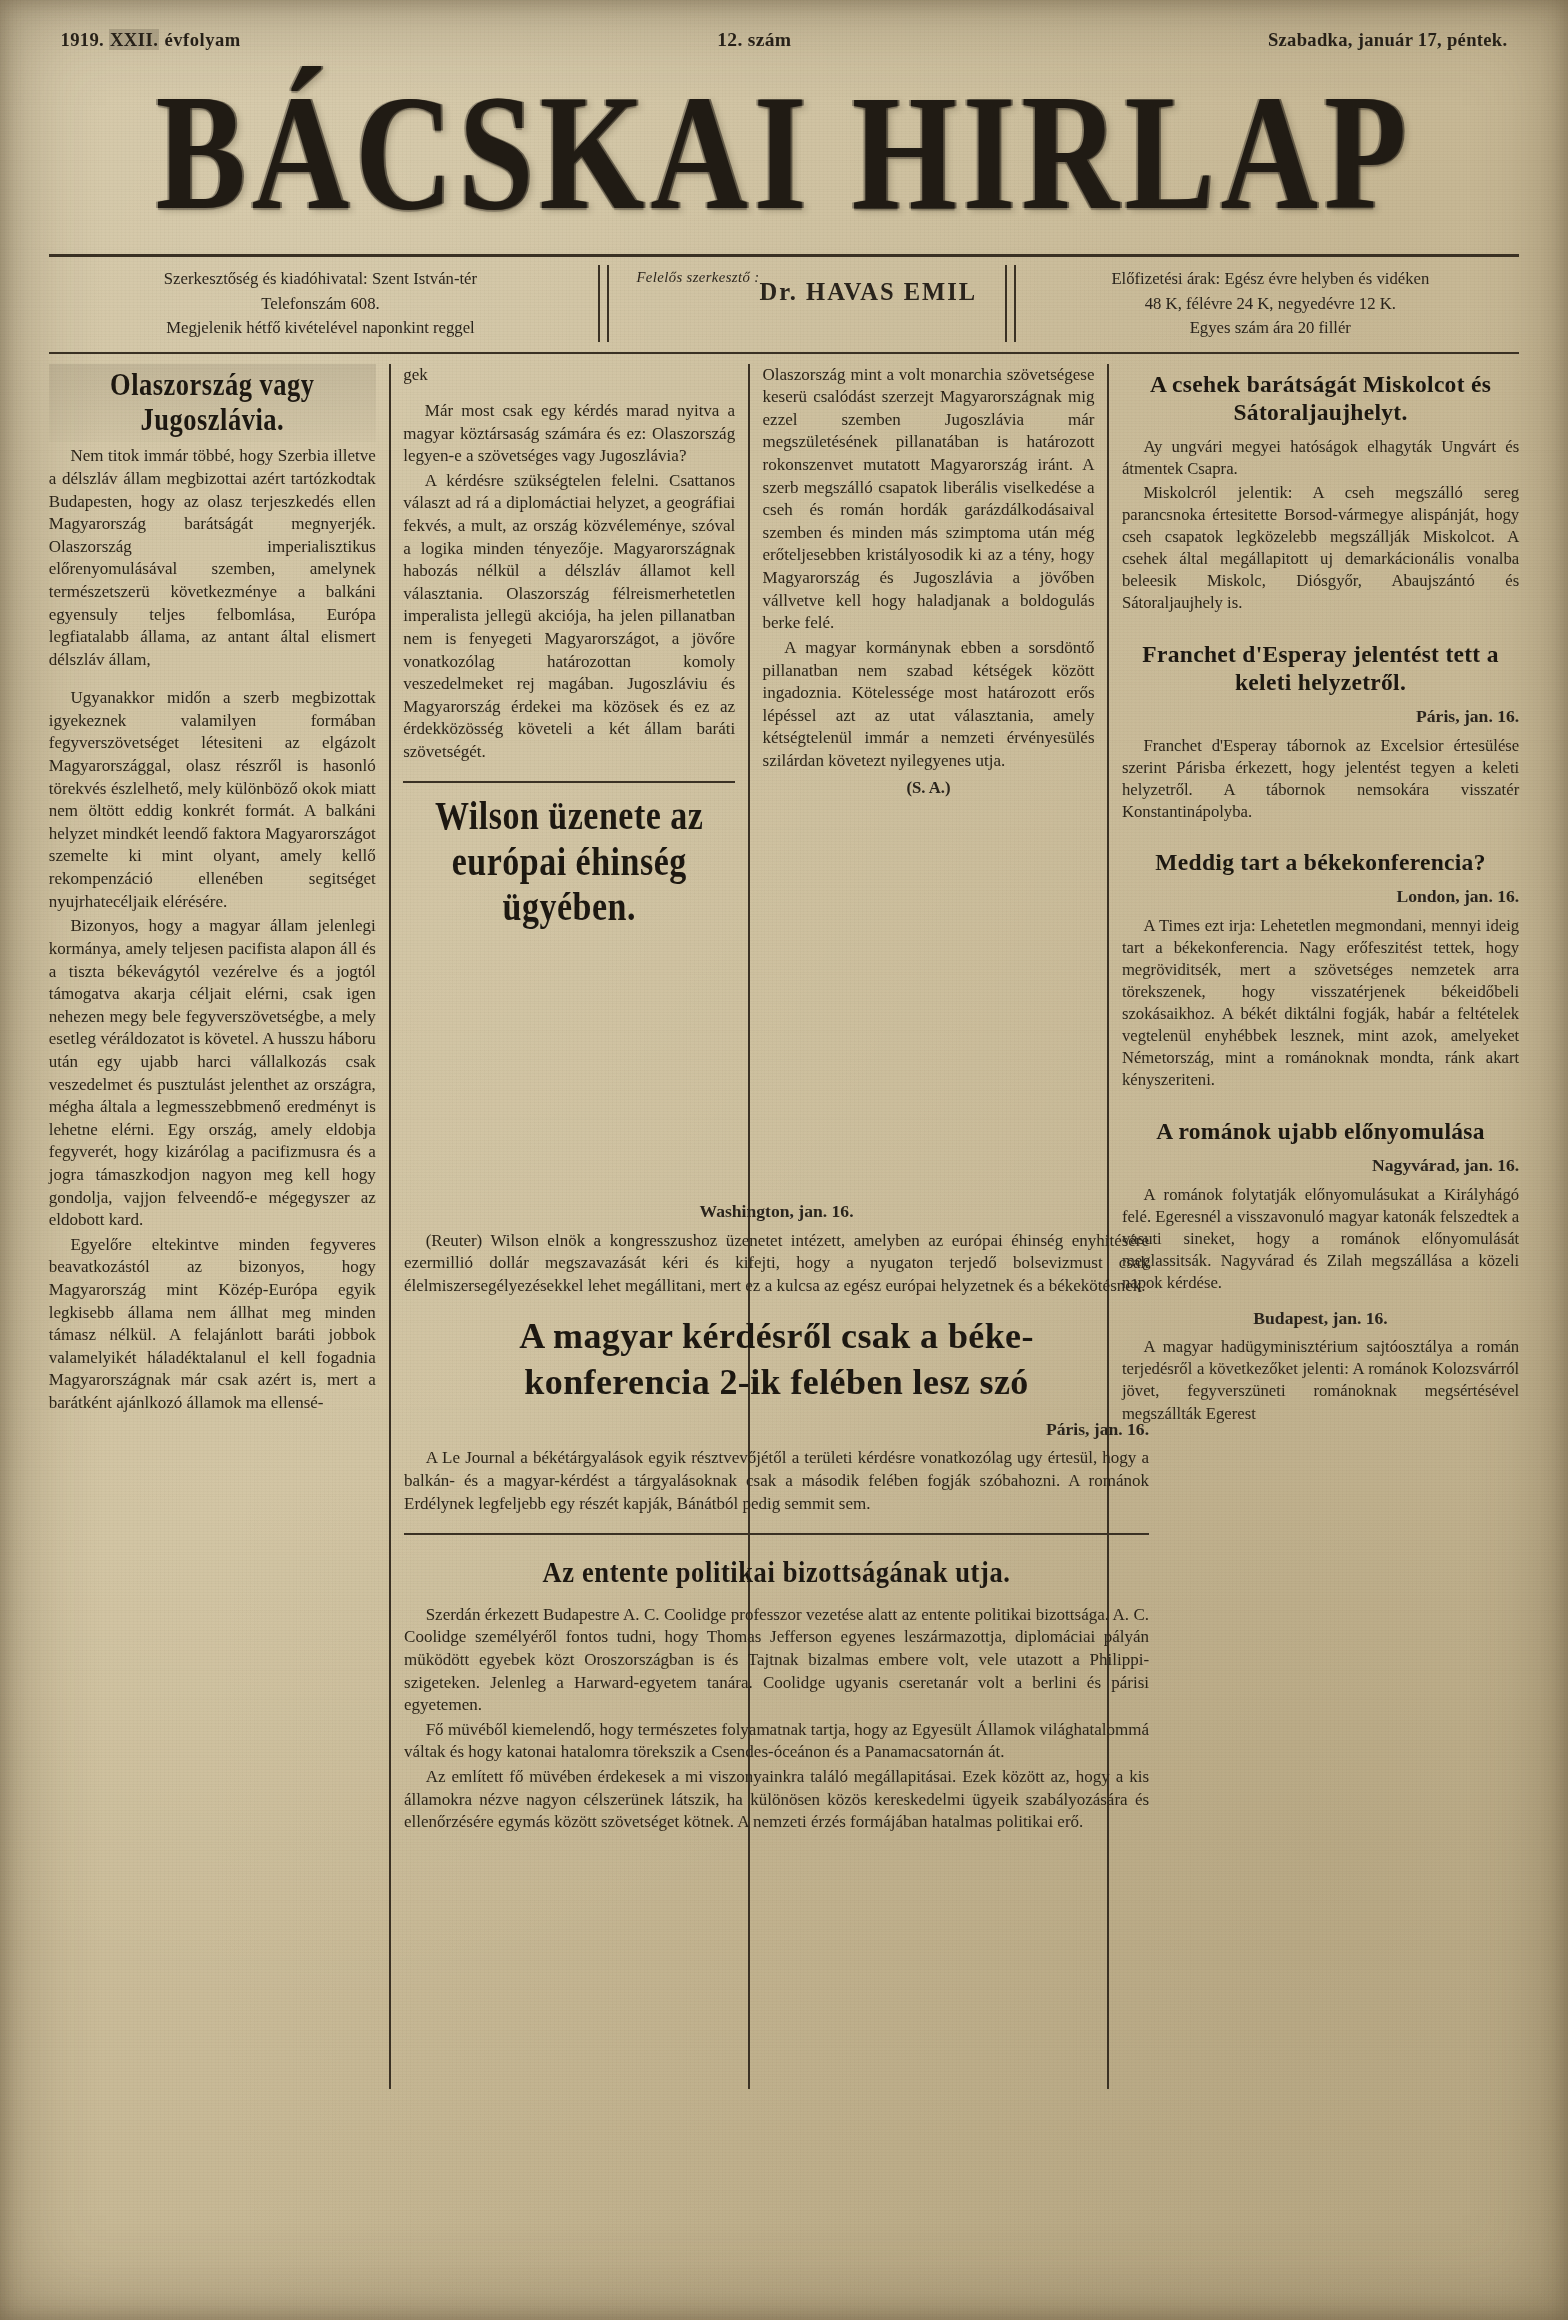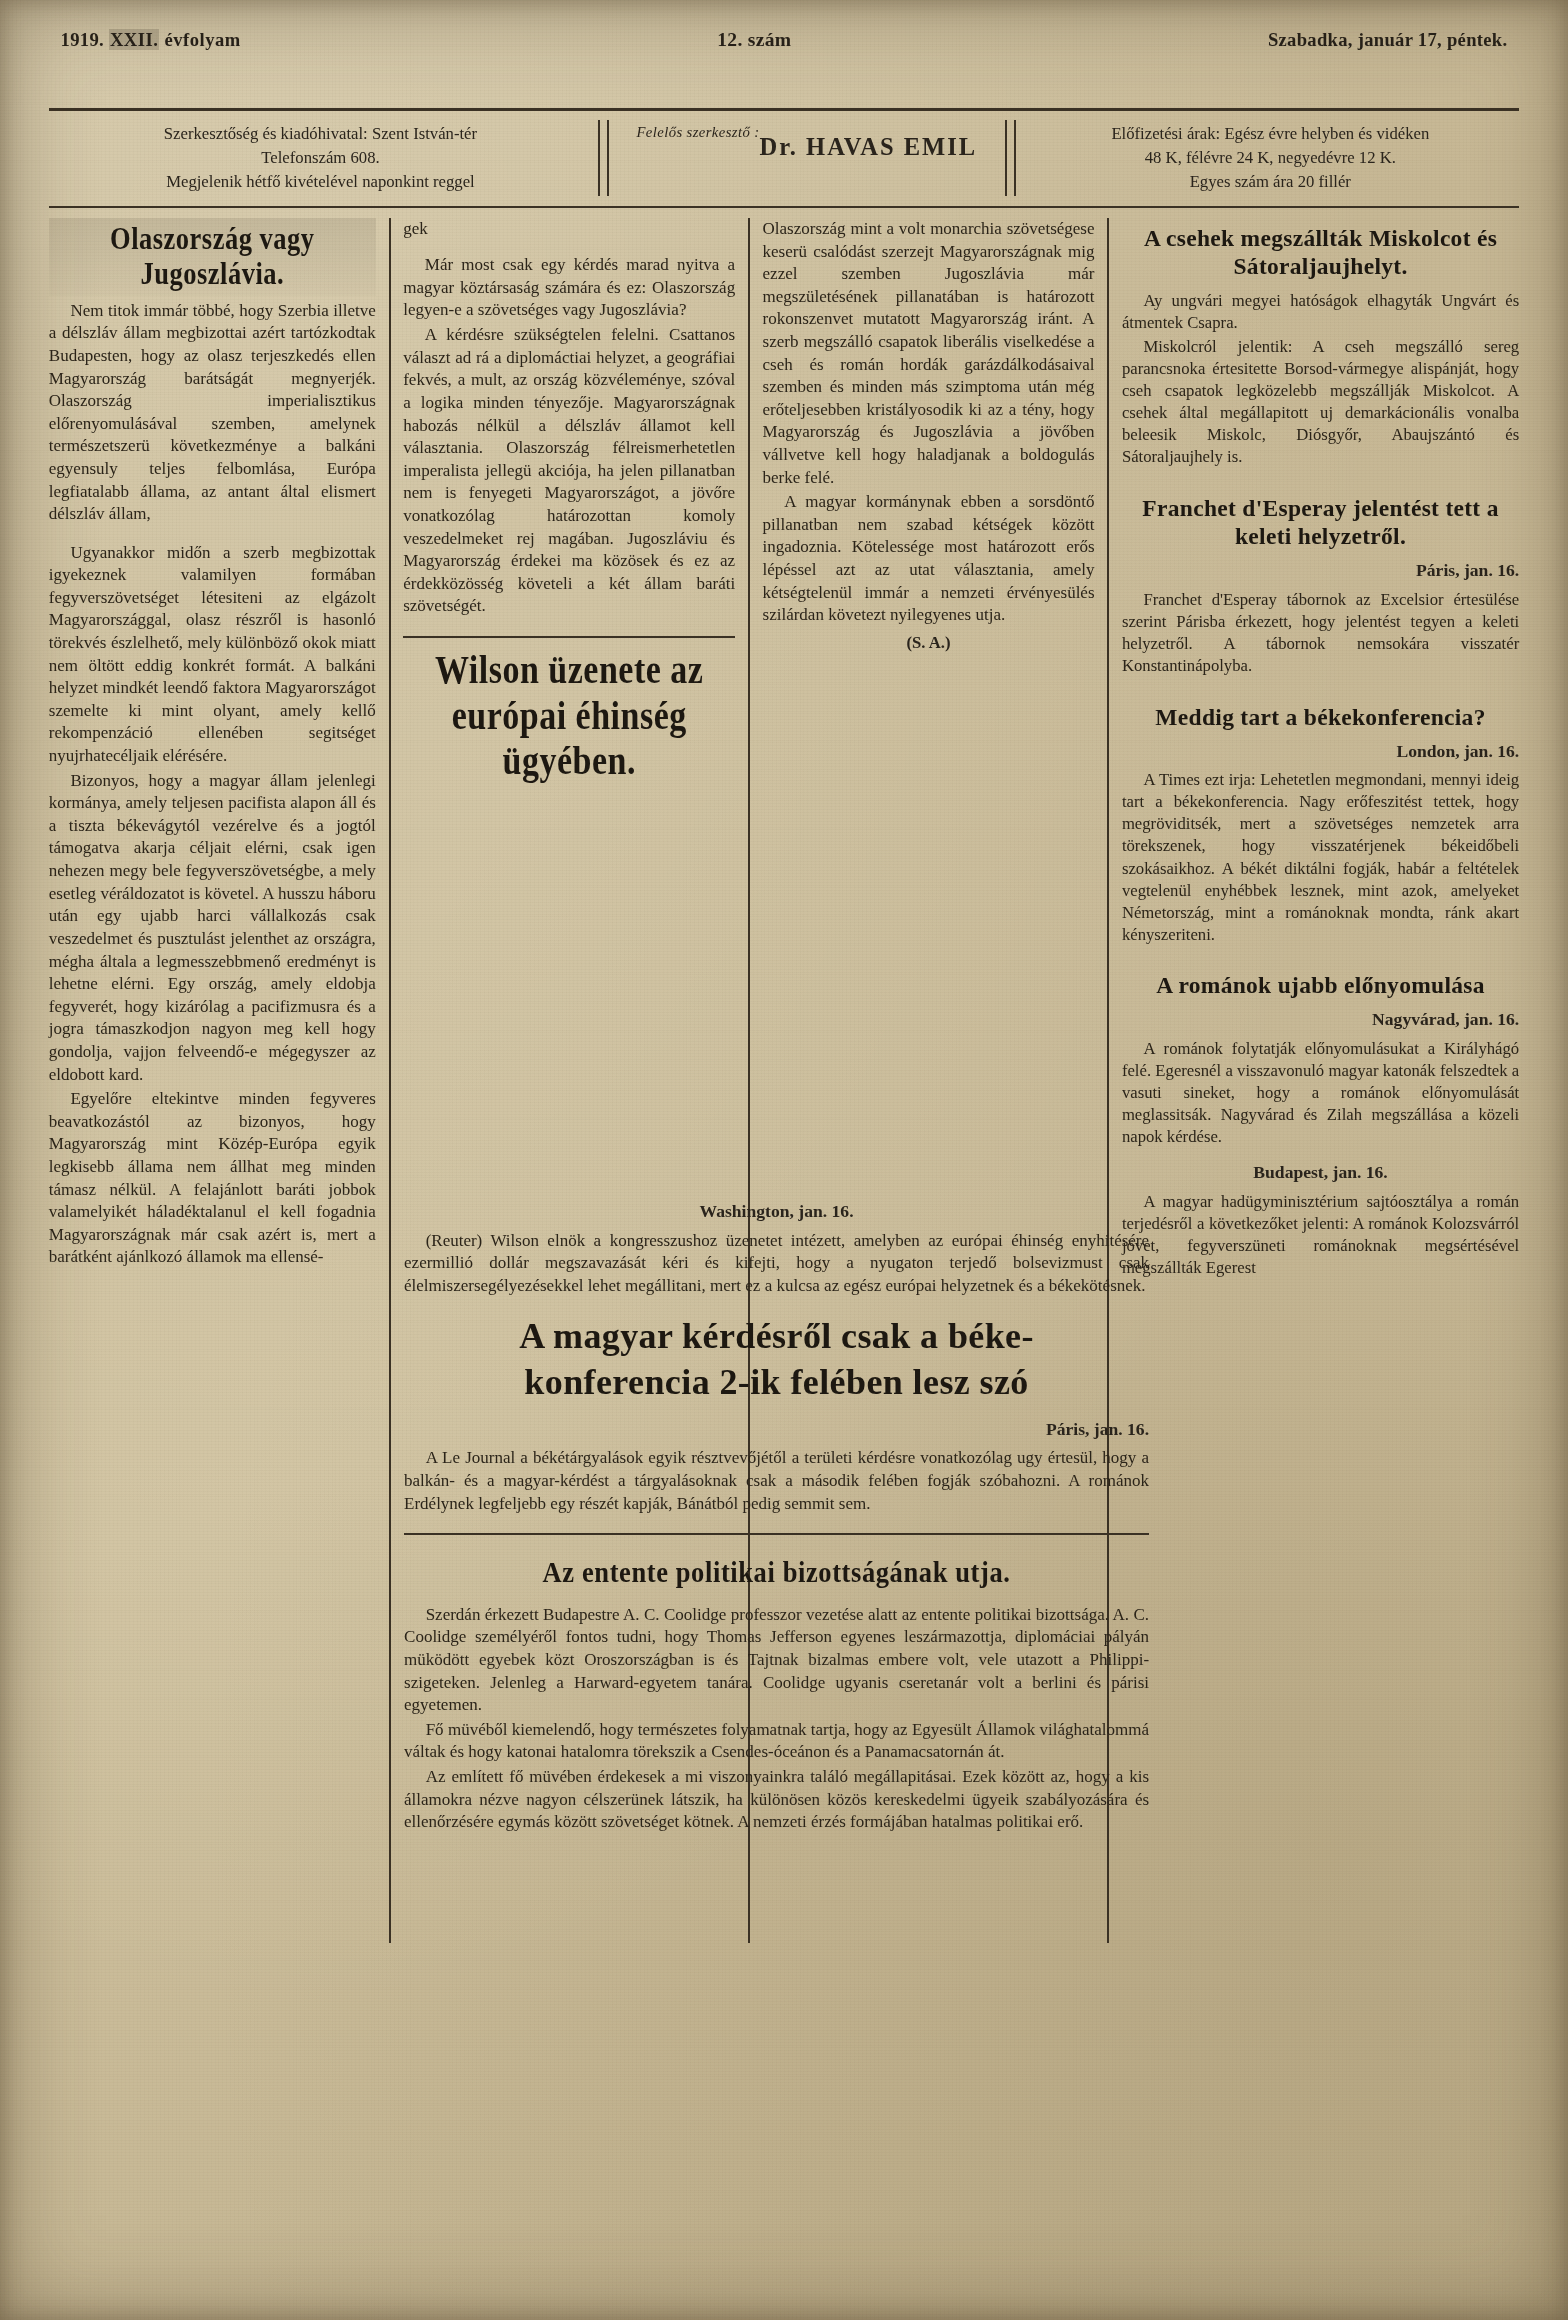--- a/index.html
+++ b/index.html
@@ -233,20 +233,23 @@
     <div class="top-line">
       <div>
         <span>1919.</span>
         <span class="vol"><span class="blur">XXII.</span>
         <span>évfolyam</span></span>
       </div>
       <div class="issue">12. szám</div>
       <div>Szabadka, január 17, péntek.</div>
     </div>
 
+    <div class="masthead">
+      <div class="masthead-title">BÁCSKAI HIRLAP</div>
+    </div>
 
     <div class="rule"></div>
 
     <div class="headbar">
       <div class="headbar-col left">
         <div>Szerkesztőség és kiadóhivatal: Szent István-tér</div>
         <div>Telefonszám 608.</div>
         <div>Megjelenik hétfő kivételével naponkint reggel</div>
       </div>
       <div class="divider-double"></div>
@@ -289,21 +292,21 @@
 
       <div class="col c3">
         <p class="noind">Olaszország mint a volt monarchia szövetségese keserü csalódást szerzejt Magyarországnak mig ezzel szemben Jugoszlávia már megszületésének pillanatában is határozott rokonszenvet mutatott Magyarország iránt. A szerb megszálló csapatok liberális viselkedése a cseh és román hordák garázdálkodásaival szemben és minden más szimptoma után még erőteljesebben kristályosodik ki az a tény, hogy Magyarország és Jugoszlávia a jövőben vállvetve kell hogy haladjanak a boldogulás berke felé.</p>
         <p>A magyar kormánynak ebben a sorsdöntő pillanatban nem szabad kétségek között ingadoznia. Kötelessége most határozott erős lépéssel azt az utat választania, amely kétségtelenül immár a nemzeti érvényesülés szilárdan követezt nyilegyenes utja.</p>
         <div class="sig">(S. A.)</div>
       </div>
 
       <div class="vsep"></div>
 
       <div class="col c4">
-        <div class="hl-black hl-col">A csehek megszállták Miskolcot és Sátoraljaujhelyt.</div>
+        <div class="hl-black hl-col">A csehek barátságát Miskolcot és Sátoraljaujhelyt.</div>
         <p>Ay ungvári megyei hatóságok elhagyták Ungvárt és átmentek Csapra.</p>
         <p>Miskolcról jelentik: A cseh megszálló sereg parancsnoka értesitette Borsod-vármegye alispánját, hogy cseh csapatok legközelebb megszállják Miskolcot. A csehek által megállapitott uj demarkácionális vonalba beleesik Miskolc, Diósgyőr, Abaujszántó és Sátoraljaujhely is.</p>
 
         <div class="hl-black hl-col sp">Franchet d'Esperay jelentést tett a keleti helyzetről.</div>
         <div class="dateline">Páris, jan. 16.</div>
         <p>Franchet d'Esperay tábornok az Excelsior értesülése szerint Párisba érkezett, hogy jelentést tegyen a keleti helyzetről. A tábornok nemsokára visszatér Konstantinápolyba.</p>
 
         <div class="hl-black hl-col sp">Meddig tart a békekonferencia?</div>
         <div class="dateline">London, jan. 16.</div>
         <p>A Times ezt irja: Lehetetlen megmondani, mennyi ideig tart a békekonferencia. Nagy erőfeszitést tettek, hogy megröviditsék, mert a szövetséges nemzetek arra törekszenek, hogy visszatérjenek békeidőbeli szokásaikhoz. A békét diktálni fogják, habár a feltételek vegtelenül enyhébbek lesznek, mint azok, amelyeket Németország, mint a románoknak mondta, ránk akart kényszeriteni.</p>

